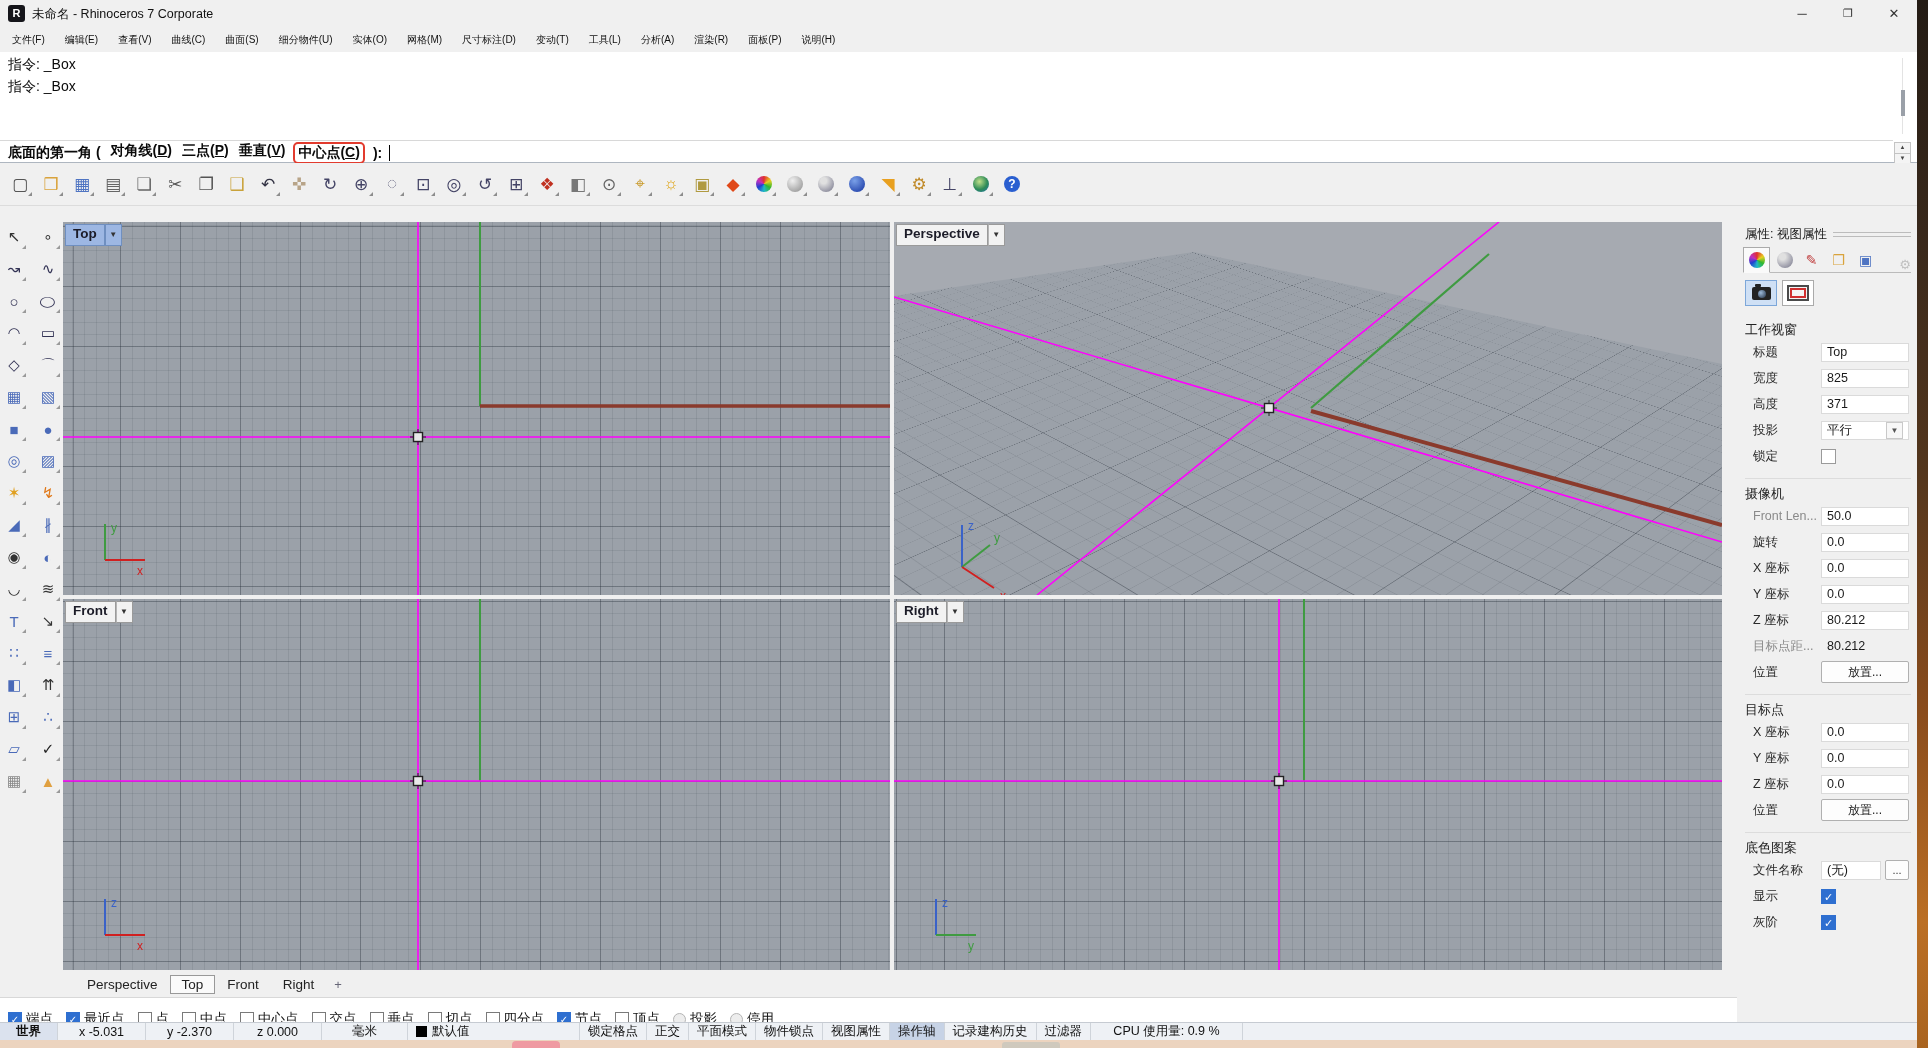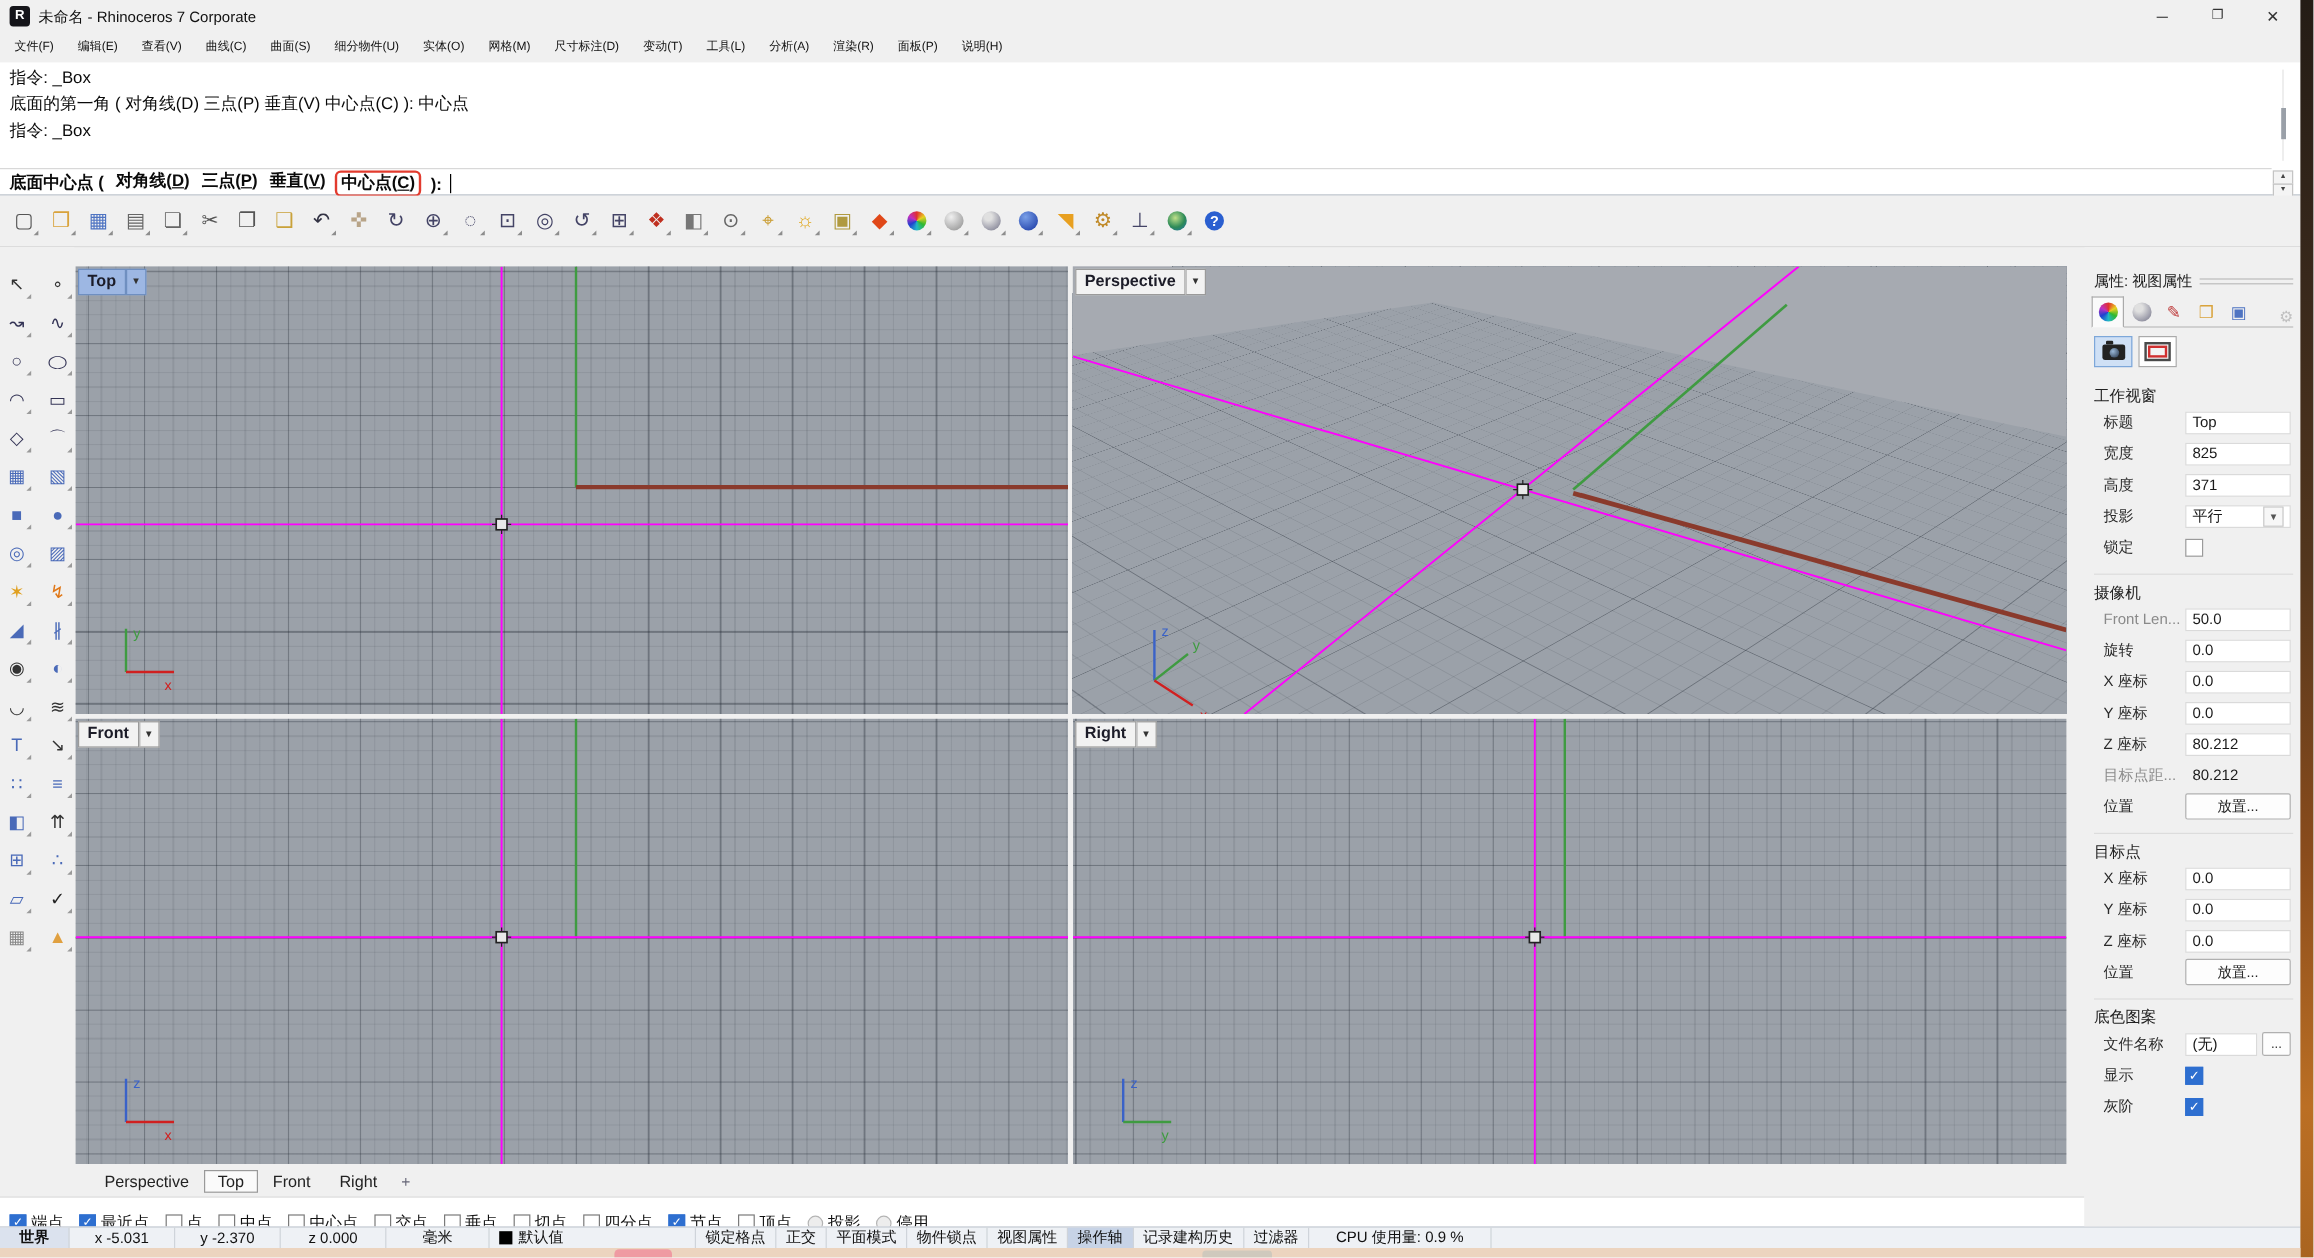--- a/index.html
+++ b/index.html
@@ -166,25 +166,24 @@
       <span class="menu-item">分析(A)</span>
       <span class="menu-item">渲染(R)</span>
       <span class="menu-item">面板(P)</span>
       <span class="menu-item">说明(H)</span>
     </div>
 
   <div id="cmdarea">
     <div id="cmd-history">
 
     <div class="cmd-line">指令: _Box</div>
-        <div class="cmd-line">底面的第一角 ( 对角线(D)  三点(P)  垂直(V)  中心点(C) ): 中心点</div>
         <div class="cmd-line">指令: _Box</div>
       </div>
     <div id="cmd-prompt">
-      <span>底面中心点 (</span>
+      <span>底面的第一角 (</span>
       <span style="display:flex">
 
           <span class="opt"><span>对角线(</span><u>D</u><span>)</span></span>
 
           <span class="opt"><span>三点(</span><u>P</u><span>)</span></span>
 
           <span class="opt"><span>垂直(</span><u>V</u><span>)</span></span>
 
           <span class="opt opt-box"><span>中心点(</span><u>C</u><span>)</span></span>
         </span>

